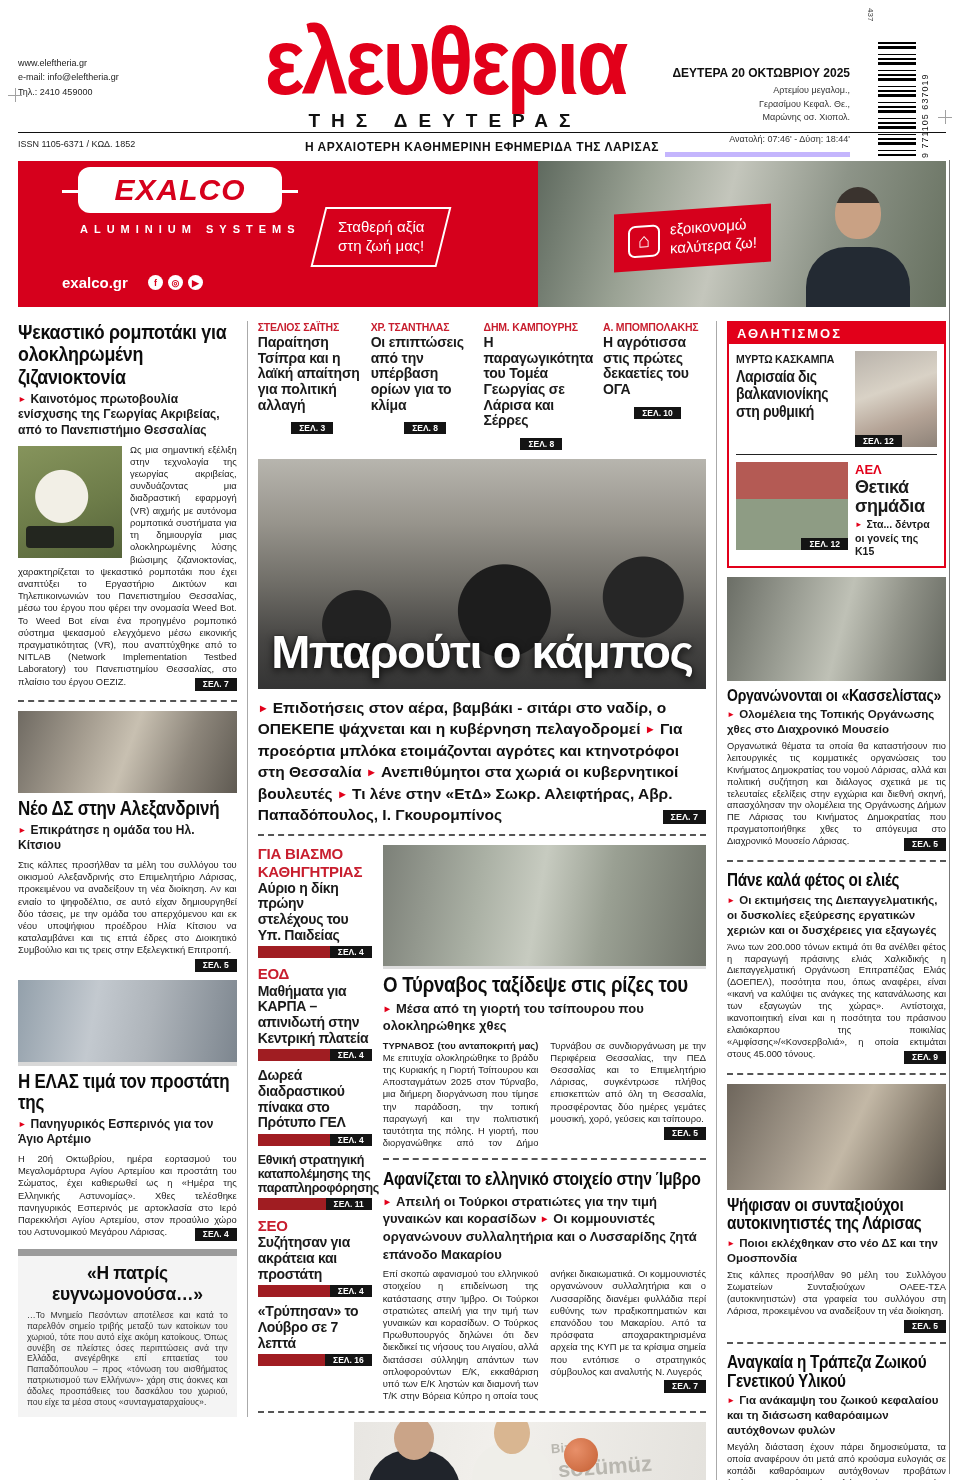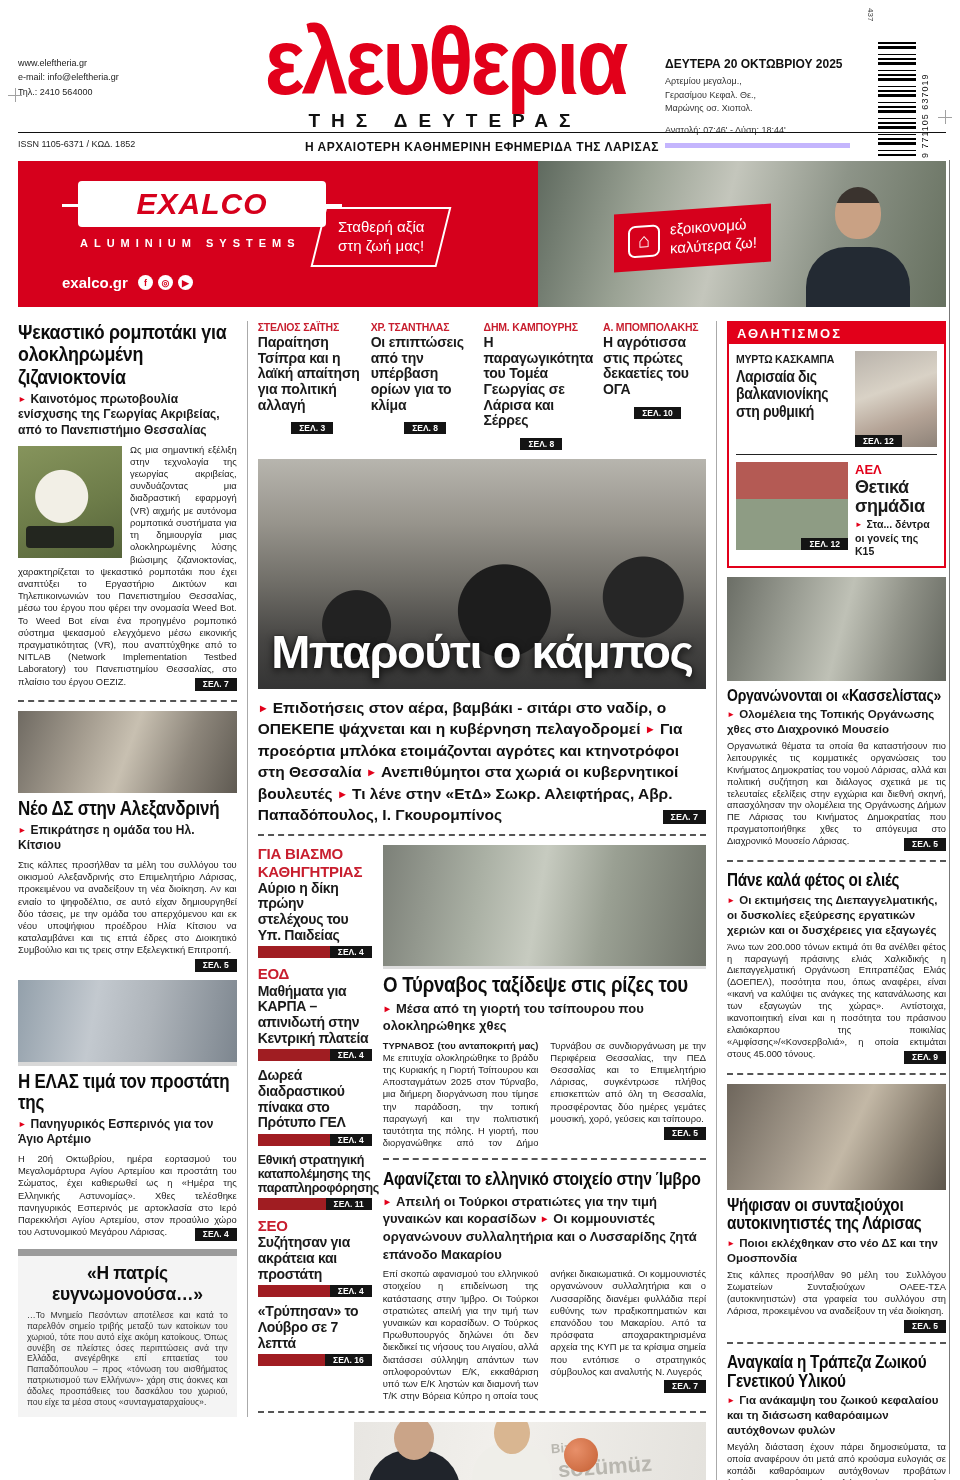--- a/index.html
+++ b/index.html
@@ -12,42 +12,42 @@
   .regmark::before{content:"";position:absolute;left:50%;top:0;width:1px;height:100%;background:#555}
   .regmark::after{content:"";position:absolute;top:50%;left:0;height:1px;width:100%;background:#555}
 
   
   .masthead{position:relative;height:158px;padding:0 14px 0 18px}
   .mh-left{position:absolute;left:18px;top:56px;font-size:9px;line-height:1.6;color:#222}
   .mh-issn{position:absolute;left:18px;top:139px;font-size:9px;color:#222}
   .mh-center{position:absolute;left:205px;top:18px;width:480px;text-align:center}
   .logo{font-size:84px;font-weight:bold;color:#e2001a;letter-spacing:-3px;line-height:.95;transform:scaleY(1.12);transform-origin:center top}
   .logo-sub{margin-top:12px;font-size:19px;font-weight:bold;letter-spacing:11px;color:#111}
-  .mh-right{position:absolute;right:110px;top:55px;width:185px;font-size:9px;line-height:1.5;color:#333}
+  .mh-right{position:absolute;right:110px;top:64px;width:185px;text-align:right;font-size:9px;line-height:1.5;color:#333}
   .mh-date{font-size:12px;font-weight:bold;color:#111;margin-bottom:2px}
   .mh-sun{margin-top:8px}
   .mh-issue{margin-top:6px;padding-top:16px;border-top:5px solid #c4b5fd;font-size:9.5px;color:#111;font-weight:bold}
   .barcode{position:absolute;right:30px;top:42px;width:52px;height:116px}
   .bars{position:absolute;left:0;top:0;width:38px;height:116px;
     background:repeating-linear-gradient(180deg,#000 0 2px,#fff 2px 4px,#000 4px 7px,#fff 7px 12px,#000 12px 13px,#fff 13px 16px)}
   .bc-num{position:absolute;right:0;top:0;height:116px;writing-mode:vertical-rl;transform:rotate(180deg);font-size:9px;letter-spacing:1px;color:#111}
   .bc-top{position:absolute;left:-12px;top:-34px;writing-mode:vertical-rl;font-size:8px;color:#333}
   .tagline-row{position:absolute;left:18px;right:14px;top:132px;border-top:1.5px solid #111;padding-top:4px;text-align:center}
   .tagline{font-size:12px;font-weight:bold;letter-spacing:.5px;color:#111}
 
   
   .ad{position:relative;margin:3px 14px 8px 18px;height:146px;background:#d6001c;overflow:hidden}
   .ad-left{position:absolute;left:0;top:0;bottom:0;width:56%}
-  .exalco-pill{position:relative;margin:20px 0 0 60px;width:248px;height:46px;background:#fff;border-radius:4px;
+  .exalco-pill{position:relative;margin:6px 0 0 60px;width:204px;height:46px;background:#fff;border-radius:12px;
     display:flex;align-items:center;justify-content:center}
   .exalco-pill::before,.exalco-pill::after{content:"";position:absolute;top:50%;width:16px;height:3px;background:#fff}
   .exalco-pill::before{left:-16px}.exalco-pill::after{right:-16px}
   .exalco-txt{font-size:30px;font-weight:bold;font-style:italic;color:#d6001c;letter-spacing:1px}
   .ad-sub{margin:10px 0 0 62px;color:#fff;font-size:11px;font-weight:bold;letter-spacing:6px}
-  .ad-site-row{position:absolute;left:44px;bottom:16px;display:flex;align-items:center;gap:10px}
+  .ad-site-row{position:absolute;left:44px;bottom:16px;display:flex;align-items:center;gap:20px}
   .ad-site{color:#fff;font-size:15px;font-weight:bold}
   .soc{display:flex;gap:5px}
   .soc span{width:15px;height:15px;border-radius:50%;background:#fff;color:#d6001c;font-size:9px;font-weight:bold;
     display:flex;align-items:center;justify-content:center}
   .ad-slogan{position:absolute;left:300px;top:46px;border:2px solid #fff;transform:skewX(-14deg);padding:9px 18px}
   .ad-slogan div{transform:skewX(14deg);color:#fff;font-size:15px;line-height:1.25}
   .ad-photo{position:absolute;right:0;top:0;bottom:0;width:44%;
     background:linear-gradient(105deg,#5f6a5f 0%,#9aa294 25%,#c4c6bc 45%,#8d9488 70%,#66705f 100%)}
   .ad-man{position:absolute;right:28px;bottom:0;width:120px;height:120px}
   .ad-man::before{content:"";position:absolute;left:50%;top:0;transform:translateX(-50%);width:46px;height:52px;border-radius:50% 50% 46% 46%;
@@ -165,21 +165,21 @@
 
 <div class="page">
 
   <div class="regmark" style="left:8px;top:88px"></div>
   <div class="regmark" style="right:8px;top:110px"></div>
 
   <header class="masthead">
     <div class="mh-left">
       <div>www.eleftheria.gr</div>
       <div>e-mail: info@eleftheria.gr</div>
-      <div>Τηλ.: 2410 564000</div>
+      <div>Τηλ.: 2410 459000</div>
     </div>
     <div class="mh-issn">ISSN 1105-6371 / ΚΩΔ. 1852</div>
 
     <div class="mh-center">
       <div class="logo">ελευθερια</div>
       <div class="logo-sub">ΤΗΣ ΔΕΥΤΕΡΑΣ</div>
     </div>
 
     <div class="mh-right">
       <div class="mh-date">ΔΕΥΤΕΡΑ 20 ΟΚΤΩΒΡΙΟΥ 2025</div>

